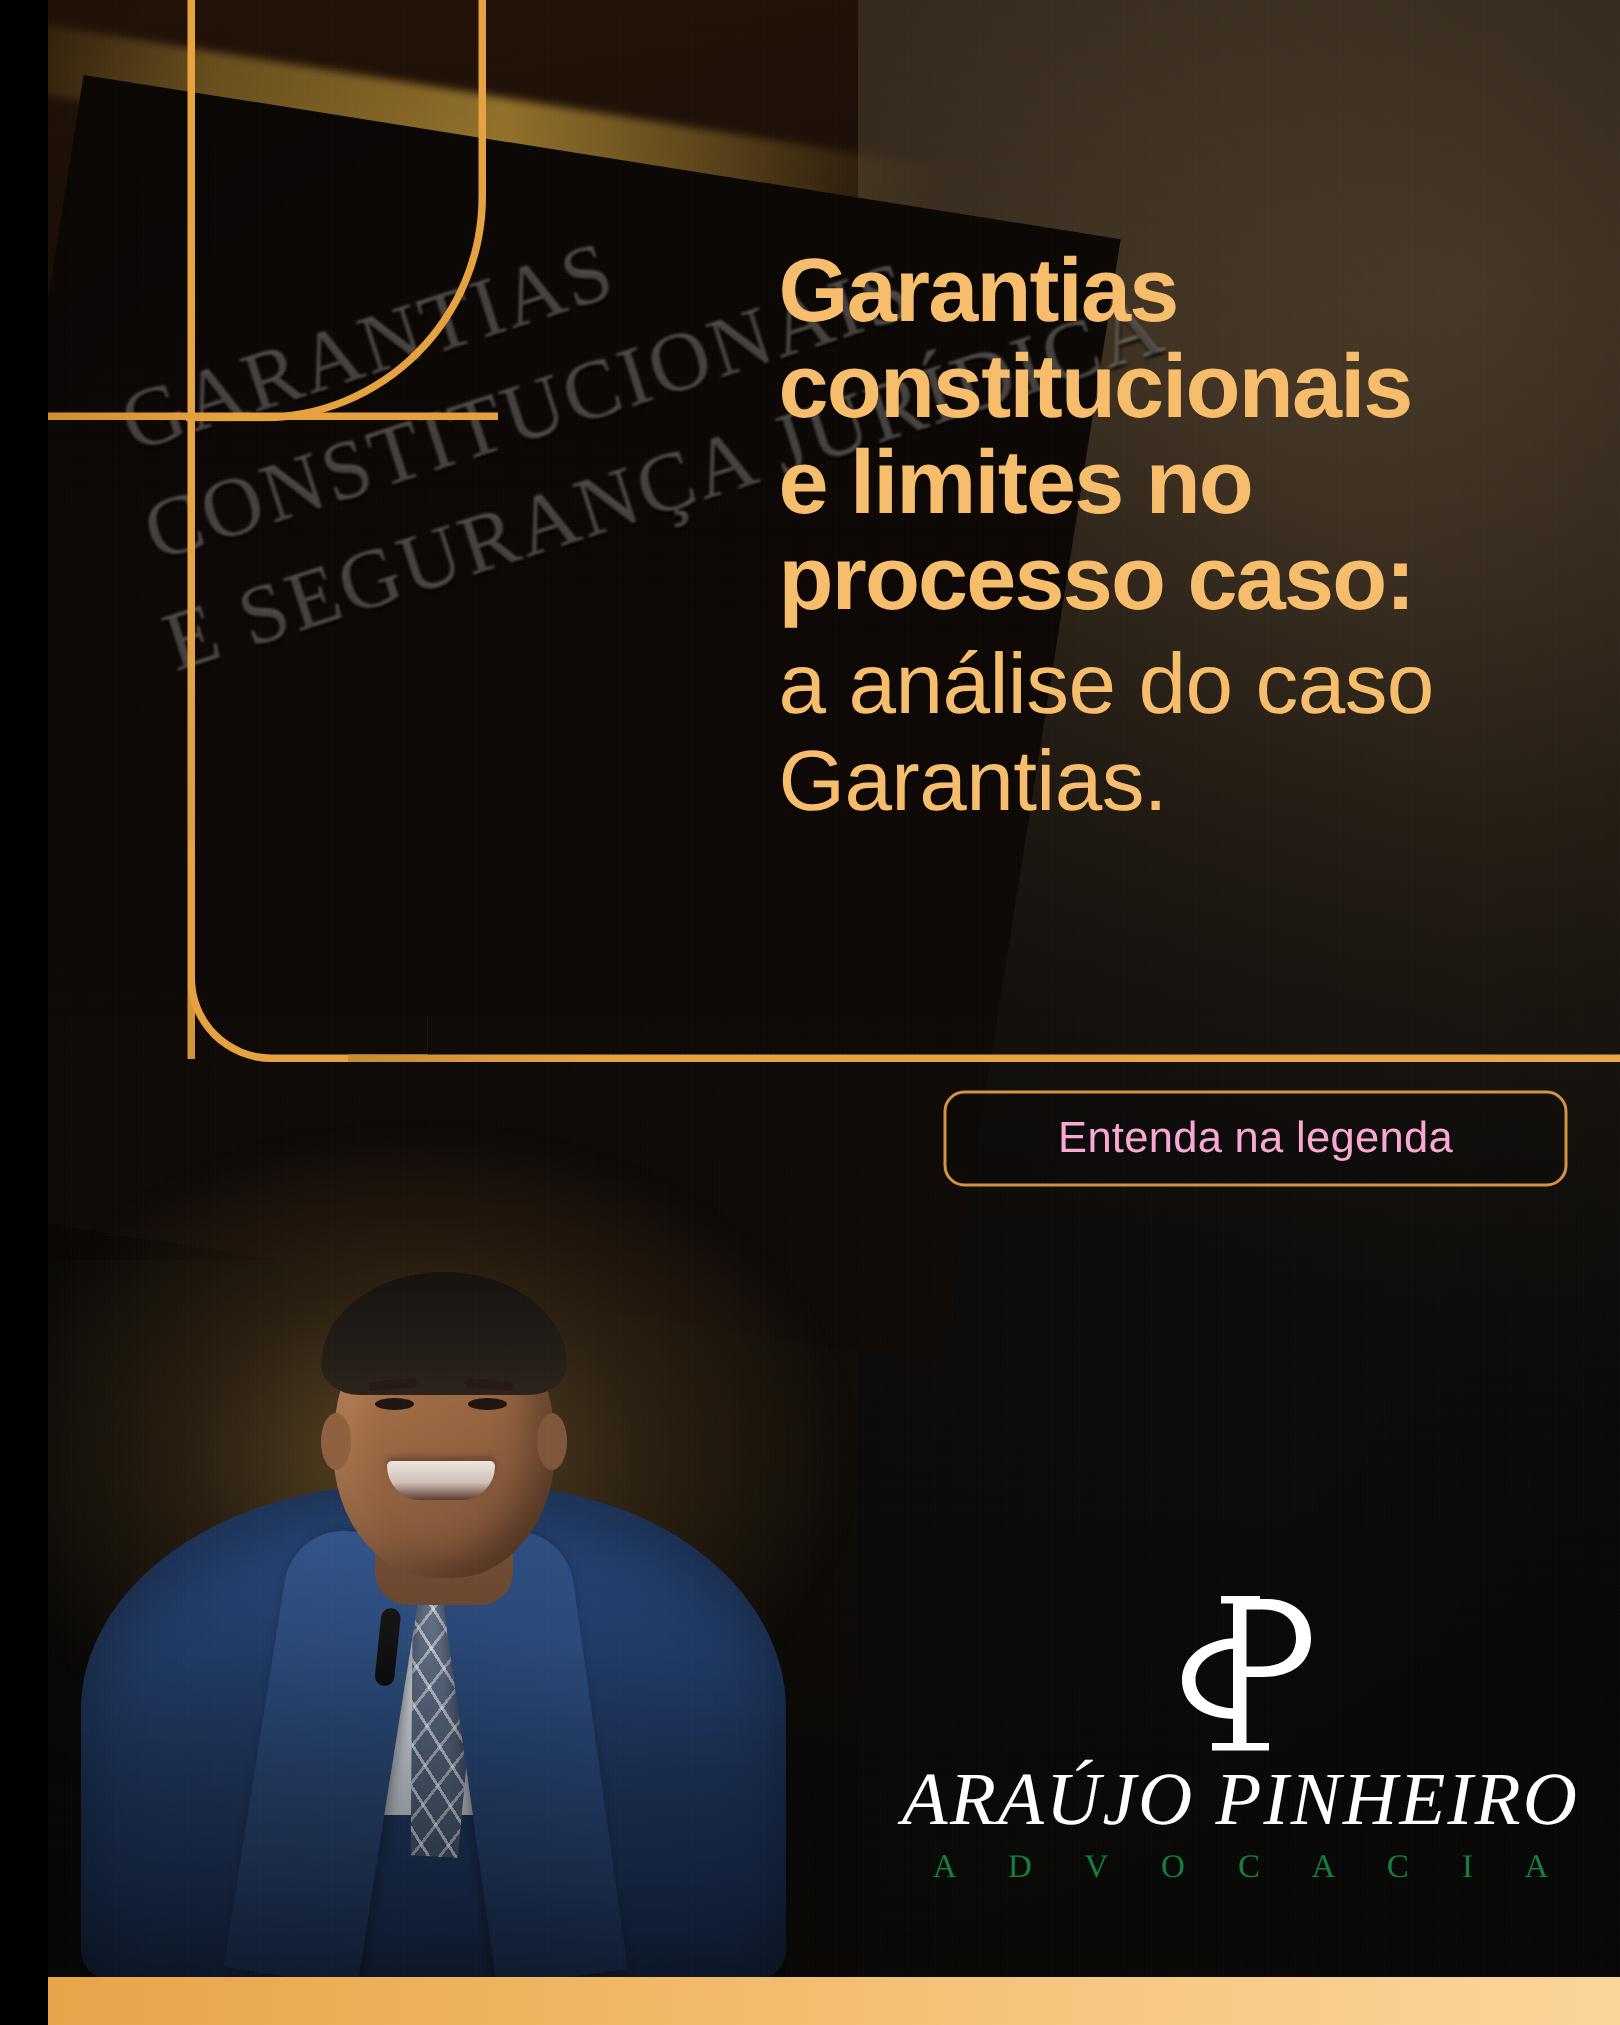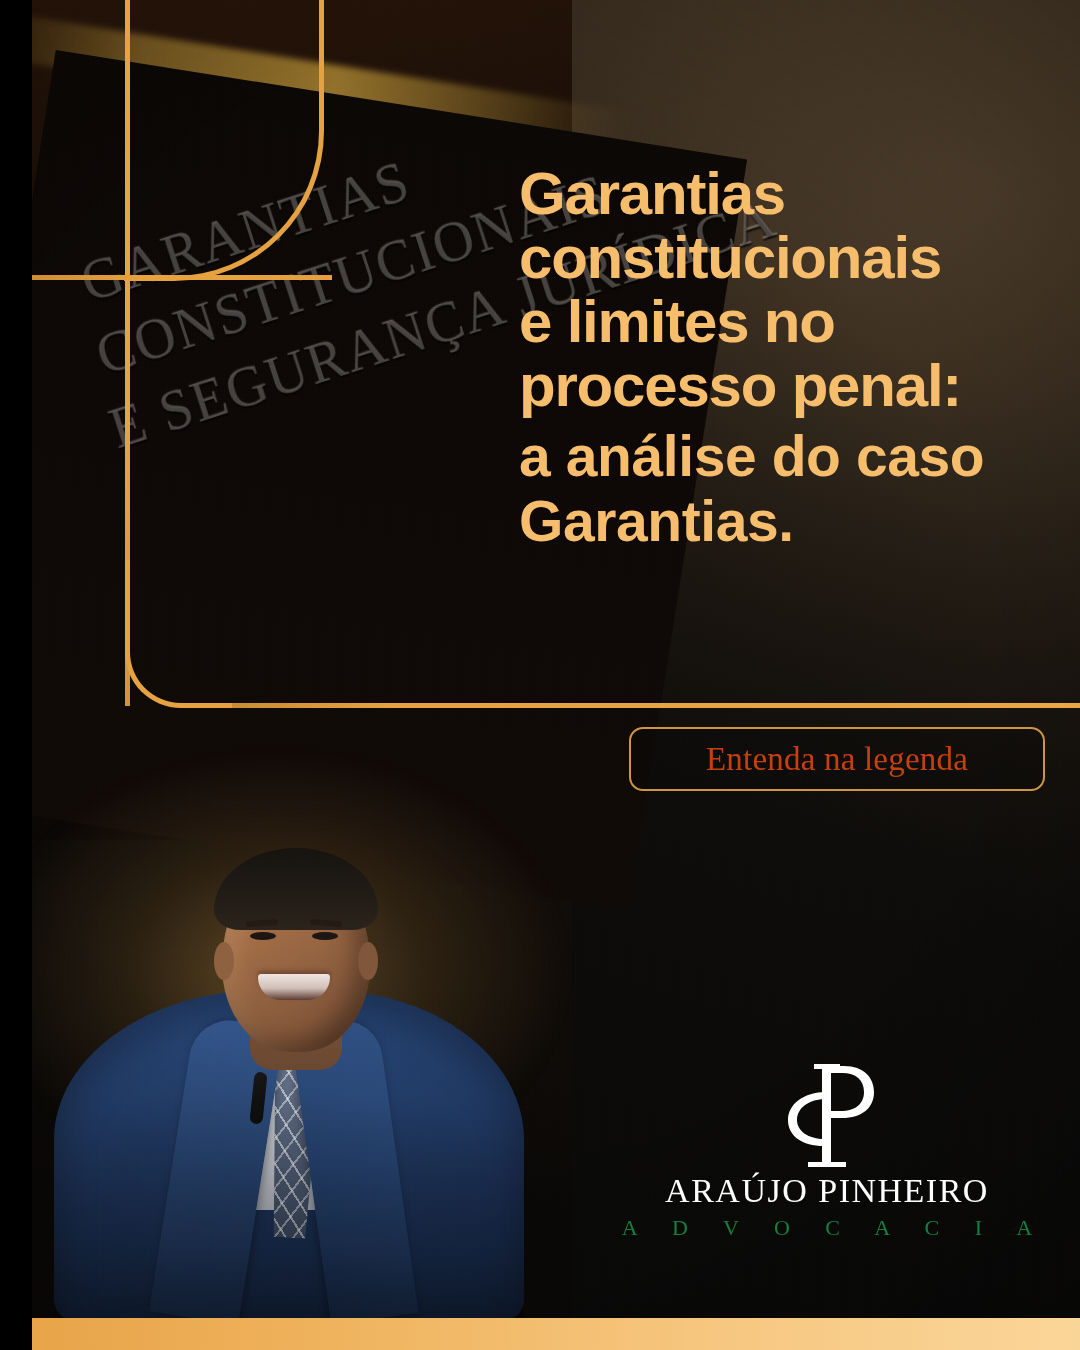--- a/index.html
+++ b/index.html
@@ -193,59 +193,59 @@
     position:absolute; left:487px; top:162px; width:560px;
   }
   .hl-strong{
     font-weight:700;
     font-size:60px;
     line-height:1.065;
     letter-spacing:-1.2px;
     color:#f6bd6d;
   }
   .hl-light{
-    font-weight:700;
+    font-weight:400;
     font-size:57px;
     line-height:1.14;
     letter-spacing:-.4px;
     color:#f6bd6d;
     margin-top:6px;
   }
 
   
   .cta{
     position:absolute; left:597px; top:727px;
     width:416px; height:64px;
     border:2.5px solid #cf9542;
     border-radius:14px;
     display:flex; align-items:center; justify-content:center;
     background:rgba(10,9,8,.34);
   }
   .cta-label{
-    color:#c2410c;
-    font-size:33px;
+    color:#f9a8d4;
+    font-size:29px;
     font-weight:300;
     letter-spacing:.2px;
-    font-family:Liberation Serif, serif;
   }
 
   
   .logo{
     position:absolute; left:580px; top:1062px; width:430px;
     display:flex; flex-direction:column; align-items:center;
   }
   .logo-mark{ width:122px; height:108px; display:block; }
   .logo-name{
     margin-top:4px;
     font-family:"Liberation Serif", serif;
-    font-size:34px;
+    font-size:50px;
     letter-spacing:1.5px;
     color:#ffffff;
     white-space:nowrap;
     line-height:1;
+    font-style:italic;
   }
   .logo-sub{
     margin-top:9px;
     font-family:"Liberation Serif", serif;
     font-size:22px;
     letter-spacing:15px;
     color:#15803d;
     padding-left:15px;
     white-space:nowrap;
     line-height:1;
@@ -303,21 +303,21 @@
   <div class="frame-v"></div>
   <div class="frame-h-top"></div>
   <div class="frame-corner-bl"></div>
   <div class="frame-h-bottom"></div>
 
   <div class="headline">
     <div class="hl-strong">
       <div>Garantias</div>
       <div>constitucionais</div>
       <div>e limites no</div>
-      <div>processo penal:</div>
+      <div>processo caso:</div>
     </div>
     <div class="hl-light">
       <div>a análise do caso</div>
       <div>Garantias.</div>
     </div>
   </div>
 
   <div class="cta">
     <span class="cta-label">Entenda na legenda</span>
   </div>

